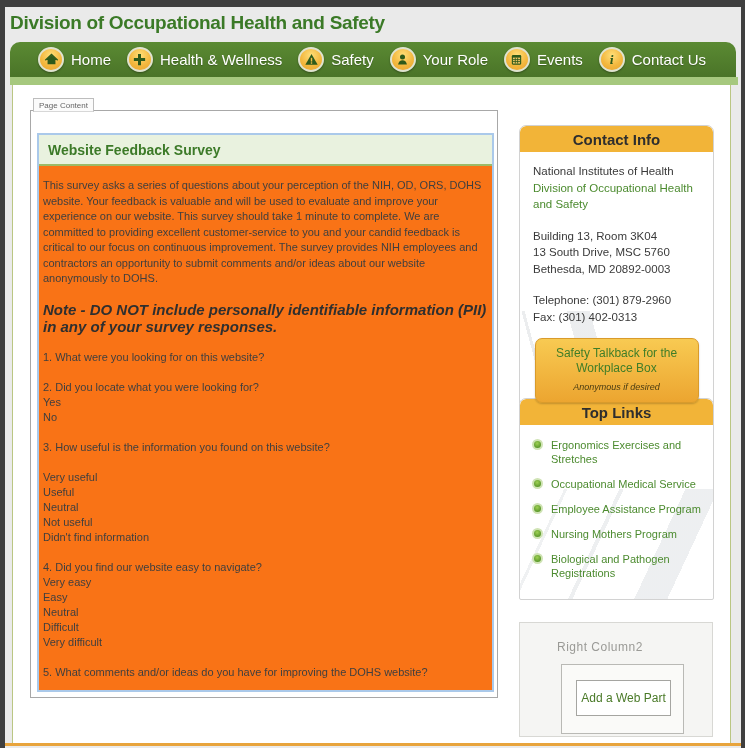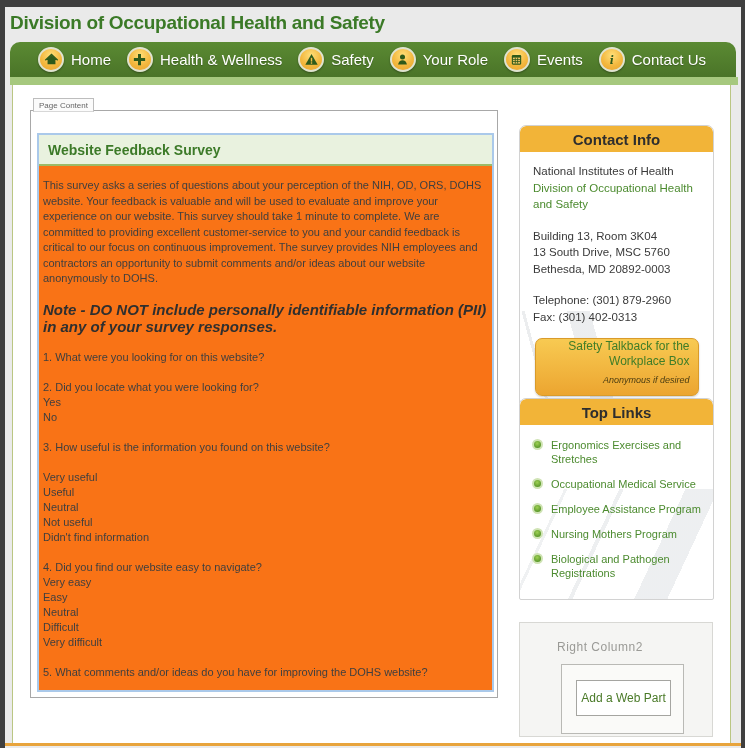--- a/index.html
+++ b/index.html
@@ -81,24 +81,24 @@
   .side-box-header {
     height:26px; background:#f2b438; border-radius:6px 6px 0 0;
     display:flex; align-items:center; justify-content:center;
     font-size:15px; font-weight:bold; color:#2e2e2e;
   }
   .contact-box { top:92px; height:282px;margin-top:26px; }
   .contact-body { padding:11px 13px 0 13px; font-size:11.5px; line-height:16.5px; color:#3a3a3a; position:relative; z-index:1; }
   .contact-link { color:#4c8b2f; cursor:pointer; }
   .contact-group { margin-top:15px; }
   .talkback-btn {
-    margin:13px auto 0 auto; width:164px; padding:0 8px 6px 8px;
+    margin:13px auto 0 auto; width:164px; padding:7px 8px 6px 8px;
     background:linear-gradient(#f8ca52,#eca530);
     border:1px solid #d99b2b; border-radius:7px;
-    text-align:right; cursor:pointer; box-shadow:0 1px 2px rgba(0,0,0,0.2);
+    text-align:center; cursor:pointer; box-shadow:0 1px 2px rgba(0,0,0,0.2);
   }
   .talkback-label { font-size:12px; color:#3f7d28; line-height:15px; }
   .talkback-sub { font-size:9px; font-style:italic; color:#4a3c12; margin-top:3px; }
   .bg-photo { position:absolute; left:0; right:0; bottom:0; pointer-events:none; z-index:0; }
   .contact-photo {
     height:95px;
     background:
       linear-gradient(75deg, rgba(190,195,200,0.25) 0 2px, transparent 2px 26px, rgba(190,195,200,0.3) 26px 29px, transparent 29px 70px, rgba(200,205,210,0.35) 70px 92px, transparent 92px);
   }
   .toplinks-photo {

